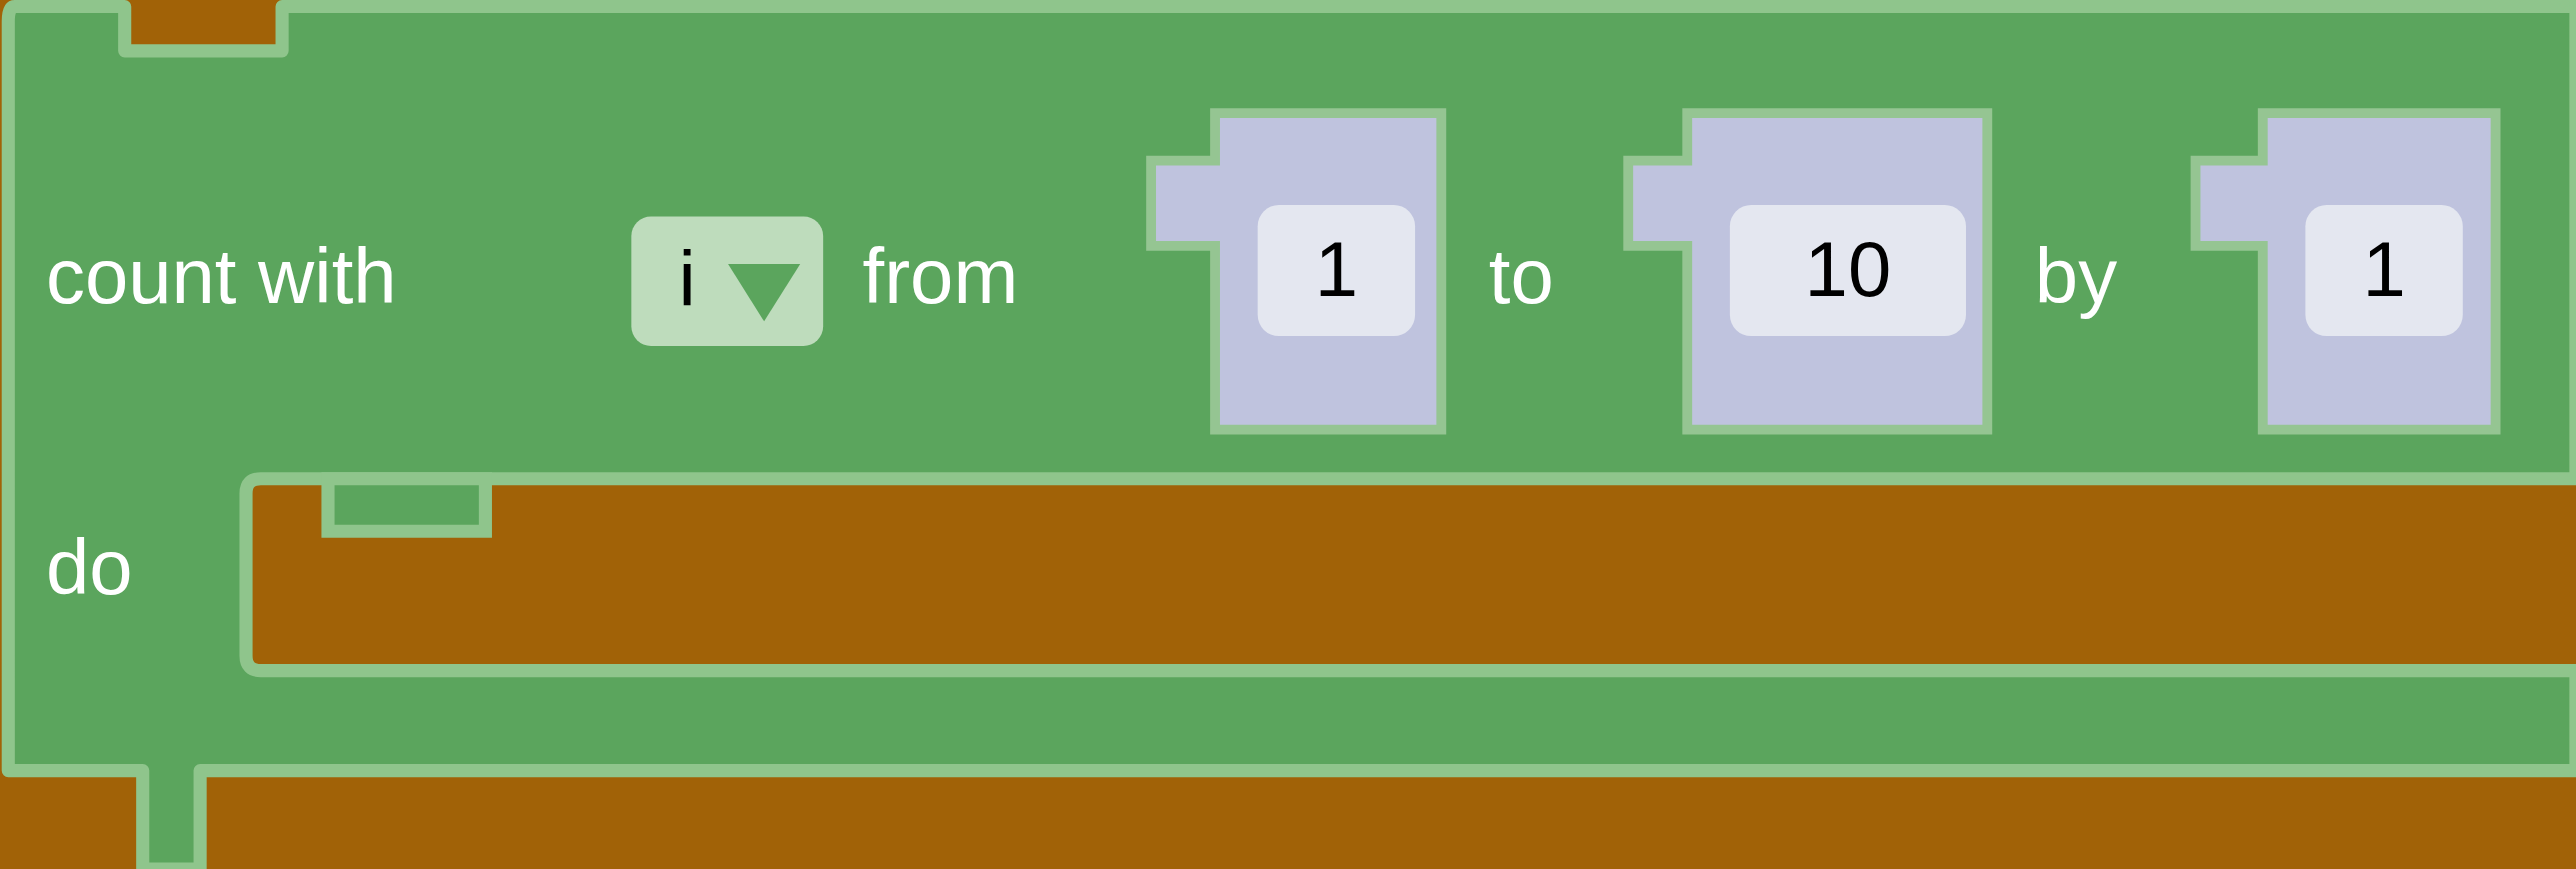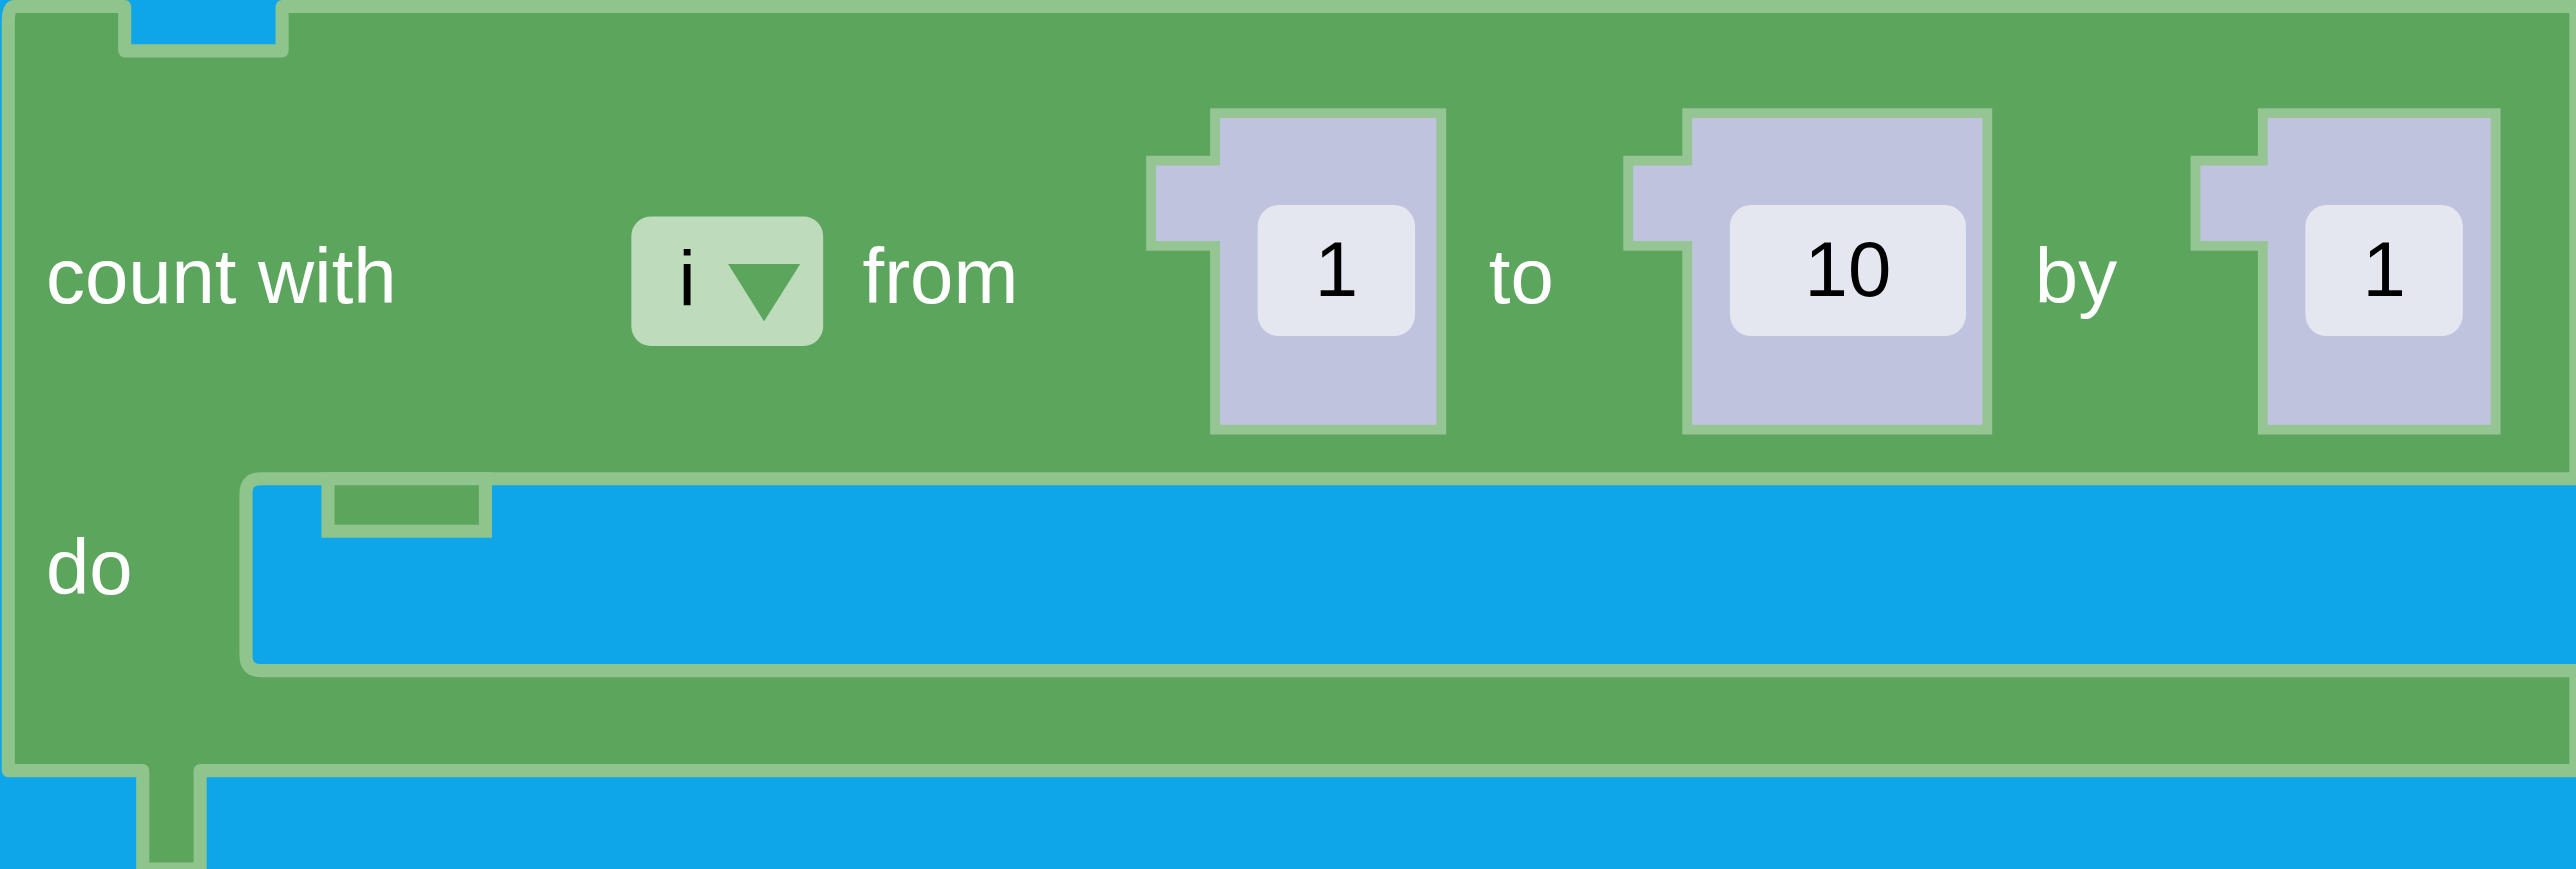--- a/index.html
+++ b/index.html
@@ -10,21 +10,21 @@
   body {
     width: 2576px;
     height: 869px;
     overflow: hidden;
     font-family: "Liberation Sans", sans-serif;
   }
   #stage {
     position: relative;
     width: 2576px;
     height: 869px;
-    background: #0ea5e9;
+    background: #a16207;
   }
   #block-svg {
     position: absolute;
     left: 0;
     top: 0;
     width: 2576px;
     height: 869px;
     display: block;
   }
   .blk-label {

